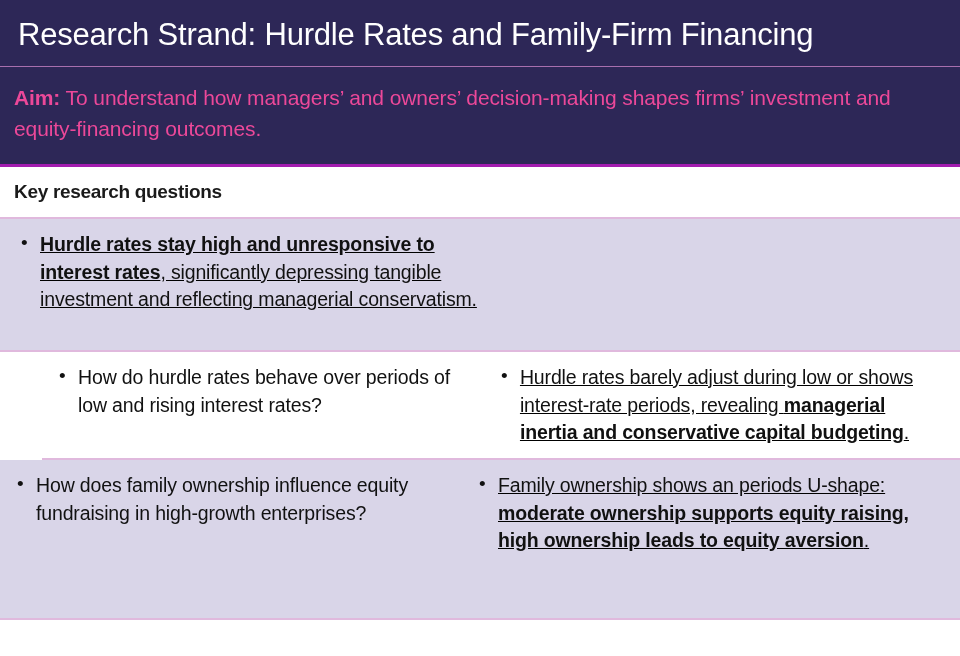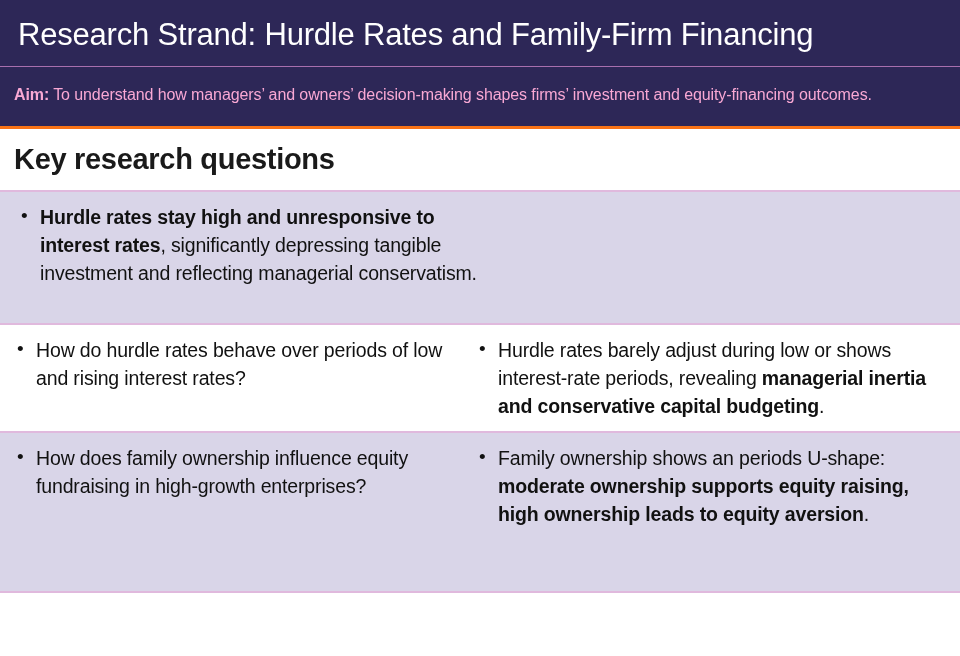--- a/index.html
+++ b/index.html
@@ -21,21 +21,21 @@
     width: 960px;
     height: 656px;
     box-sizing: border-box;
     background: #ffffff;
   }
 
   
   .header-block {
     background: #2d2757;
     padding: 0;
-    border-bottom: 3px solid #f97316;
+    border-bottom: 3px solid #a21caf;
   }
 
   .title-bar {
     padding: 18px 18px 14px 18px;
     border-bottom: 1.5px solid #a86fae;
   }
 
   .doc-title {
     color: #ffffff;
     font-size: 31px;
@@ -44,68 +44,68 @@
     letter-spacing: -0.2px;
     margin: 0;
     white-space: nowrap;
   }
 
   .aim-bar {
     padding: 16px 18px 20px 14px;
   }
 
   .aim-text {
-    color: #f9a8d4;
-    font-size: 16px;
+    color: #ec4899;
+    font-size: 21px;
     line-height: 1.45;
     margin: 0;
     letter-spacing: -0.1px;
   }
 
   .aim-label {
     font-weight: bold;
   }
 
   
   .col-headings {
     display: flex;
     background: #ffffff;
     padding: 14px 0 14px 0;
   }
 
   .col-head {
-    font-size: 29px;
+    font-size: 19px;
     font-weight: bold;
     color: #1a1a1a;
     letter-spacing: -0.3px;
   }
 
   .col-head.left  { width: 458px; padding-left: 14px; box-sizing: border-box; }
   .col-head.right { width: 502px; padding-left: 18px; box-sizing: border-box; }
 
   
   .table {
     border-top: 2px solid #e0b9dd;
   }
 
   .row {
     display: flex;
     border-bottom: 2px solid #e0b9dd;
     box-sizing: border-box;
   }
 
   .row.shade  { background: #d9d5e8; }
-  .row.plain  { background: #ffffff; }
+  .row.plain  { background: #ffffff; margin-left: 42px; }
 
   .cell {
     box-sizing: border-box;
     padding: 12px 14px 14px 14px;
   }
   .cell.left  { width: 458px; }
-  .cell.right { width: 502px; padding-left: 18px; }
+  .cell.right { width: 502px; padding-left: 18px; text-decoration: underline; }
 
   .row-1 { height: 133px; }
   .row-2 { height: 108px; }
   .row-3 { height: 160px; }
 
   .bullet-line {
     position: relative;
     padding-left: 22px;
     font-size: 19.5px;
     line-height: 1.42;

